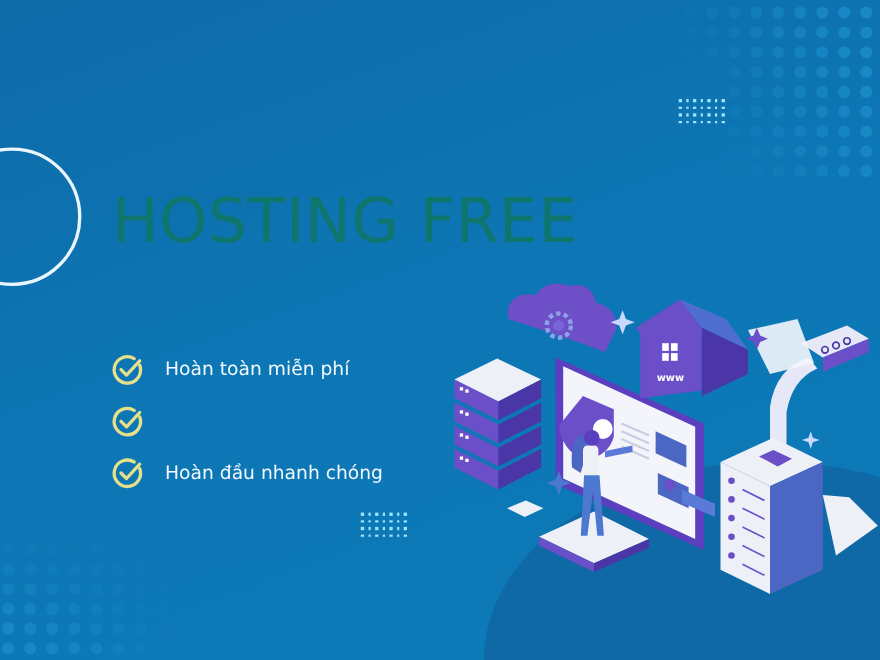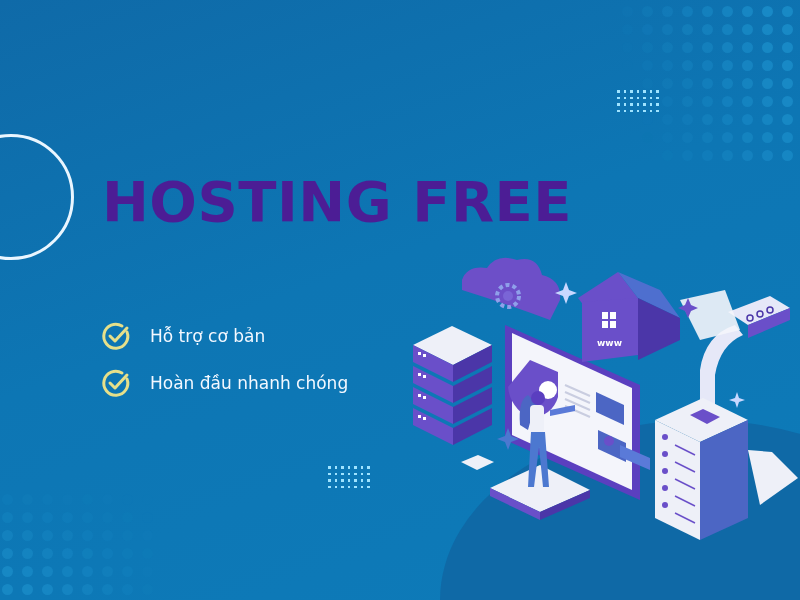--- a/index.html
+++ b/index.html
@@ -5,21 +5,21 @@
   html,body{margin:0;padding:0;}
   body{width:800px;height:600px;overflow:hidden;position:relative;
     background:linear-gradient(160deg,#0f6aa8 0%,#0d76b4 45%,#0d7bb9 100%);
     font-family:"Liberation Sans",sans-serif;}
   .abs{position:absolute;}
   .dots-big{position:absolute;}
   .dots-big i{position:absolute;width:11px;height:11px;border-radius:50%;background:#1a8cc8;}
   .dots-small{position:absolute;display:grid;grid-template-columns:repeat(7,6.5px);grid-auto-rows:6.5px;}
   .dots-small i{width:2.5px;height:2.5px;background:#9fe3ff;}
   .ring{position:absolute;left:-52px;top:134px;width:120px;height:120px;border:3px solid #eaf6ff;border-radius:50%;}
-  .title{position:absolute;left:102px;top:170px;font-size:56px;font-weight:bold;color:#4c1d95;letter-spacing:0.5px;line-height:64px;font-family:"DejaVu Sans",sans-serif;text-align:center;}
+  .title{position:absolute;left:102px;top:170px;font-size:56px;font-weight:normal;color:#0f766e;letter-spacing:0.5px;line-height:64px;font-family:"DejaVu Sans",sans-serif;text-align:center;}
   .features{position:absolute;left:100px;top:318px;}
   .feat{display:flex;align-items:center;height:36px;margin-bottom:11px;}
   .check{width:32px;height:32px;margin-right:18px;}
   .feat span{color:#f3f8ff;font-size:17px;font-family:"DejaVu Sans",sans-serif;}
   .blob{position:absolute;left:440px;top:420px;width:520px;height:360px;border-radius:50%;background:#0f69a6;}
 </style>
 </head>
 <body>
 
 <div class="blob"></div>
@@ -239,21 +239,27 @@
 <div class="ring"></div>
 
 <div class="title">HOSTING FREE</div>
 
 <div class="features">
   <div class="feat">
     <svg class="check" viewBox="0 0 32 32">
         <path d="M27 12 A12 12 0 1 1 22 6" fill="none" stroke="#e6e08a" stroke-width="3" stroke-linecap="round"></path>
         <path d="M10 16 l5 5 l12 -13" fill="none" stroke="#e6e08a" stroke-width="3" stroke-linecap="round" stroke-linejoin="round"></path>
       </svg>
-    <span>Hỗ trợ cơ bản</span>
+    <span>Hoàn toàn miễn phí</span>
+  </div>
+  <div class="feat">
+    <svg class="check" viewBox="0 0 32 32">
+        <path d="M27 12 A12 12 0 1 1 22 6" fill="none" stroke="#e6e08a" stroke-width="3" stroke-linecap="round"></path>
+        <path d="M10 16 l5 5 l12 -13" fill="none" stroke="#e6e08a" stroke-width="3" stroke-linecap="round" stroke-linejoin="round"></path>
+      </svg>
   </div>
   <div class="feat">
     <svg class="check" viewBox="0 0 32 32">
         <path d="M27 12 A12 12 0 1 1 22 6" fill="none" stroke="#e6e08a" stroke-width="3" stroke-linecap="round"></path>
         <path d="M10 16 l5 5 l12 -13" fill="none" stroke="#e6e08a" stroke-width="3" stroke-linecap="round" stroke-linejoin="round"></path>
       </svg>
     <span>Hoàn đầu nhanh chóng</span>
   </div>
 </div>
 

